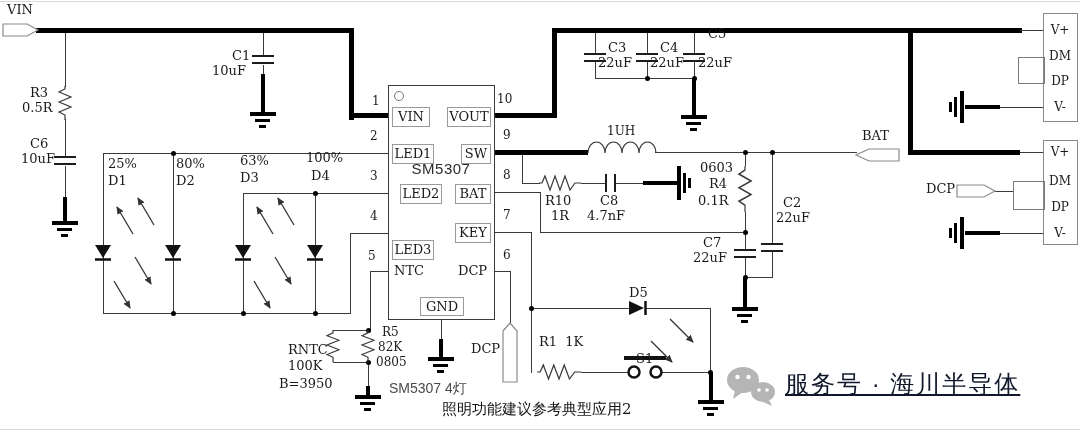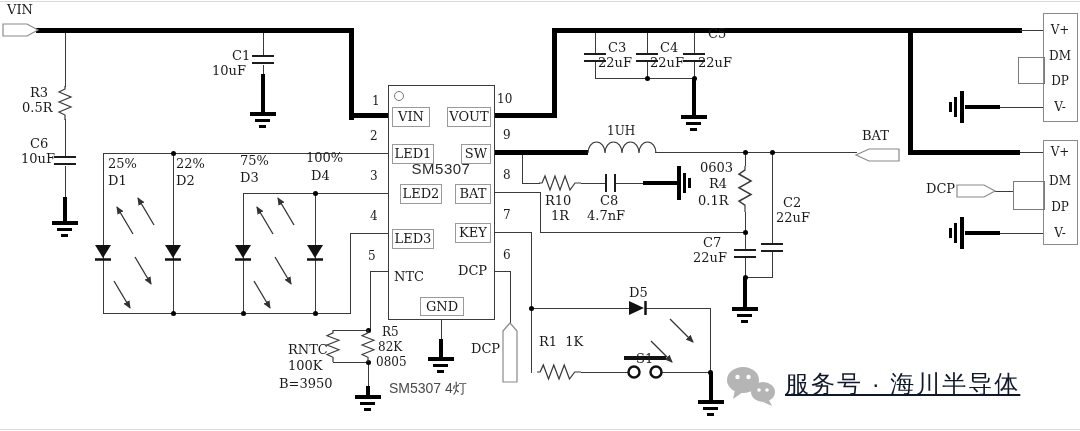--- a/index.html
+++ b/index.html
@@ -270,22 +270,22 @@
       <line x1="651" y1="341" x2="672" y2="362" marker-end="url(#ah)"></line>
     </g>
     </svg>
 
   <div class="chip"></div>
   <div class="pin1dot"></div>
   <div class="chipname">SM5307</div>
   <div class="pbox" style="left:392px;top:107px;width:36px;height:18px">VIN</div>
   <div class="pbox" style="left:392px;top:144px;width:40px;height:18px">LED1</div>
   <div class="pbox" style="left:400px;top:184px;width:40px;height:18px">LED2</div>
-  <div class="pbox" style="left:392px;top:229px;width:40px;height:18px">LED3</div>
-  <div class="ptxt" style="left:394px;top:269px">NTC</div>
+  <div class="pbox" style="left:392px;top:240px;width:40px;height:18px">LED3</div>
+  <div class="ptxt" style="left:394px;top:263px">NTC</div>
   <div class="pbox" style="left:447px;top:107px;width:42px;height:18px">VOUT</div>
   <div class="pbox" style="left:461px;top:144px;width:28px;height:18px">SW</div>
   <div class="pbox" style="left:455px;top:184px;width:34px;height:18px">BAT</div>
   <div class="pbox" style="left:455px;top:223px;width:34px;height:18px">KEY</div>
   <div class="ptxt" style="left:458px;top:263px">DCP</div>
   <div class="pbox" style="left:420px;top:297px;width:42px;height:17px">GND</div>
 
   <div class="lbl f12" style="left:372px;top:95px">1</div>
   <div class="lbl f12" style="left:370px;top:130px">2</div>
   <div class="lbl f12" style="left:370px;top:170px">3</div>
@@ -312,23 +312,23 @@
 
   <div class="lbl" style="left:7px;top:3px">VIN</div>
   <div class="lbl" style="left:30px;top:86px">R3</div>
   <div class="lbl" style="left:22px;top:101px">0.5R</div>
   <div class="lbl" style="left:30px;top:137px">C6</div>
   <div class="lbl" style="left:21px;top:152px">10uF</div>
   <div class="lbl" style="left:232px;top:49px">C1</div>
   <div class="lbl" style="left:212px;top:64px">10uF</div>
   <div class="lbl" style="left:108px;top:157px">25%</div>
   <div class="lbl" style="left:108px;top:174px">D1</div>
-  <div class="lbl" style="left:176px;top:157px">22%</div>
+  <div class="lbl" style="left:176px;top:157px">80%</div>
   <div class="lbl" style="left:176px;top:174px">D2</div>
-  <div class="lbl" style="left:240px;top:154px">75%</div>
+  <div class="lbl" style="left:240px;top:154px">63%</div>
   <div class="lbl" style="left:240px;top:171px">D3</div>
   <div class="lbl" style="left:306px;top:151px">100%</div>
   <div class="lbl" style="left:311px;top:169px">D4</div>
   <div class="lbl" style="left:608px;top:41px">C3</div>
   <div class="lbl" style="left:598px;top:56px">22uF</div>
   <div class="lbl" style="left:660px;top:41px">C4</div>
   <div class="lbl" style="left:650px;top:56px">22uF</div>
   <div class="lbl" style="left:708px;top:27px">C5</div>
   <div class="lbl" style="left:698px;top:56px">22uF</div>
   <div class="lbl f12" style="left:607px;top:125px">1UH</div>
@@ -349,20 +349,21 @@
   <div class="lbl" style="left:636px;top:352px">S1</div>
   <div class="lbl" style="left:471px;top:342px">DCP</div>
   <div class="lbl" style="left:288px;top:343px">RNTC</div>
   <div class="lbl" style="left:288px;top:359px">100K</div>
   <div class="lbl" style="left:279px;top:377px">B=3950</div>
   <div class="lbl f12" style="left:382px;top:326px">R5</div>
   <div class="lbl f12" style="left:378px;top:341px">82K</div>
   <div class="lbl f12" style="left:376px;top:356px">0805</div>
   <div class="lbl" style="left:926px;top:182px">DCP</div>
   <div class="cap4" style="left:389px;top:380px">SM5307 4灯</div>
+  <div class="note" style="left:442px;top:400px">照明功能建议参考典型应用2</div>
 
   <svg style="left:725px;top:366px" width="52" height="40">
     <ellipse cx="18" cy="14" rx="16" ry="13" fill="#b5b5b5"></ellipse>
     <polygon points="10,24 8,33 18,26" fill="#b5b5b5"></polygon>
     <circle cx="12.5" cy="11" r="2.2" fill="#fff"></circle>
       <circle cx="23.5" cy="11" r="2.2" fill="#fff"></circle>
     <ellipse cx="38" cy="26" rx="12" ry="10" fill="#b5b5b5"></ellipse>
     <polygon points="44,34 47,40 38,36" fill="#b5b5b5"></polygon>
     <circle cx="34" cy="24" r="1.8" fill="#fff"></circle>
       <circle cx="42" cy="24" r="1.8" fill="#fff"></circle>

